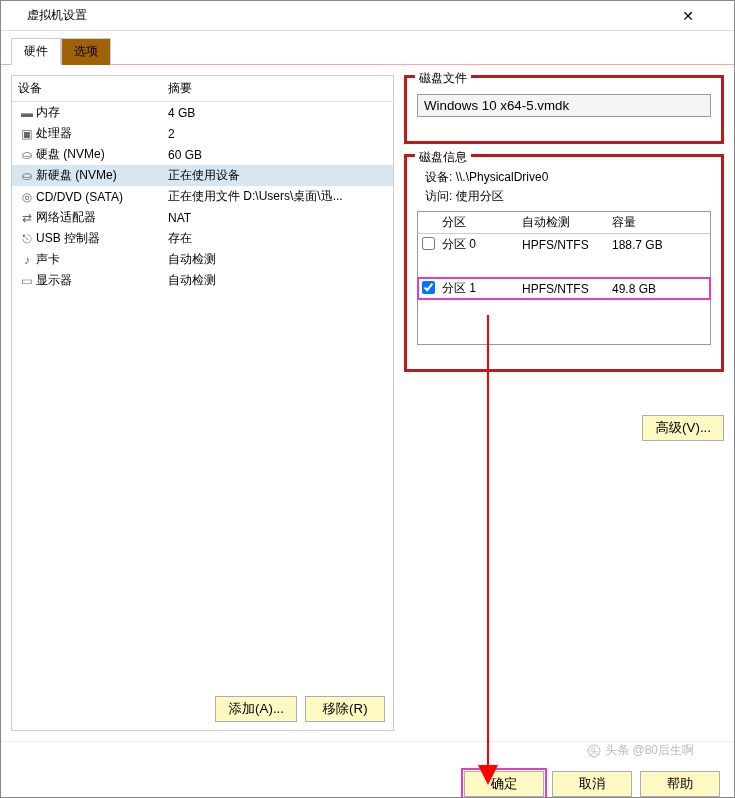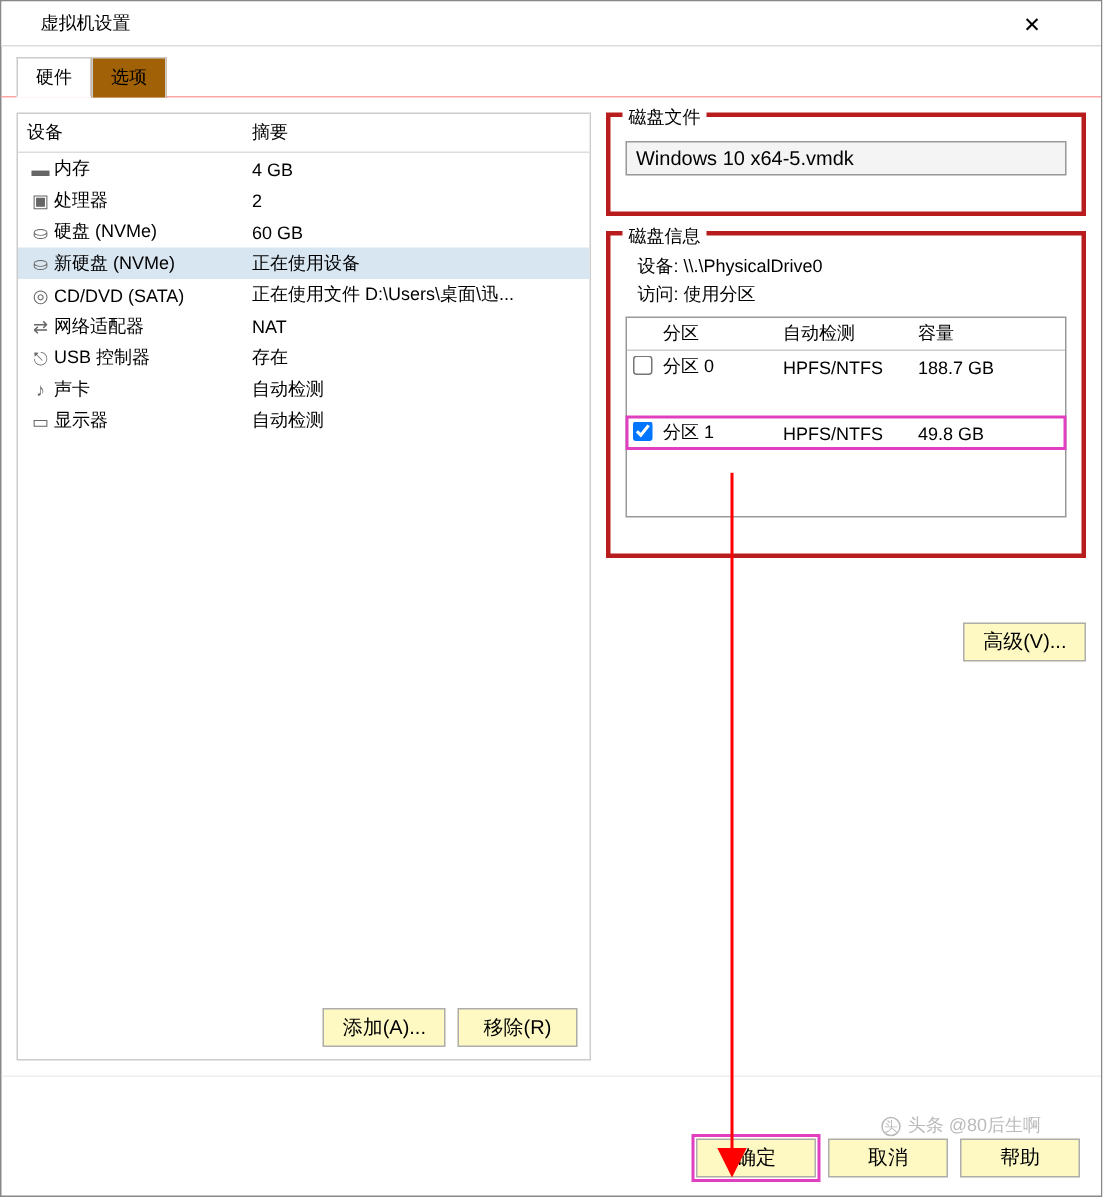--- a/index.html
+++ b/index.html
@@ -153,21 +153,21 @@
   }
   .part-header { border-bottom: 1px solid #ccc; background: #fff; font-family: Liberation Mono, monospace; }
   .pcol-chk { width: 20px; }
   .pcol1 { width: 80px; }
   .pcol2 { width: 90px; }
   .pcol3 { flex: 1; }
   .part-row.highlight { outline: 2px solid #e040c0; outline-offset: -1px; margin-top: 23px; }
   .part-body { min-height: 110px; }
   .adv-row { text-align: right; padding: 4px 0; }
   .footer {
-    padding: 12px 14px;
+    padding: 0 14px;
     display: flex;
     justify-content: flex-end;
     gap: 8px;
     align-items: center;
     border-top: 1px solid #eee;
   }
   .btn.primary-frame { outline: 2px solid #e040c0; outline-offset: 1px; }
   .watermark {
     position: absolute;
     right: 40px;

